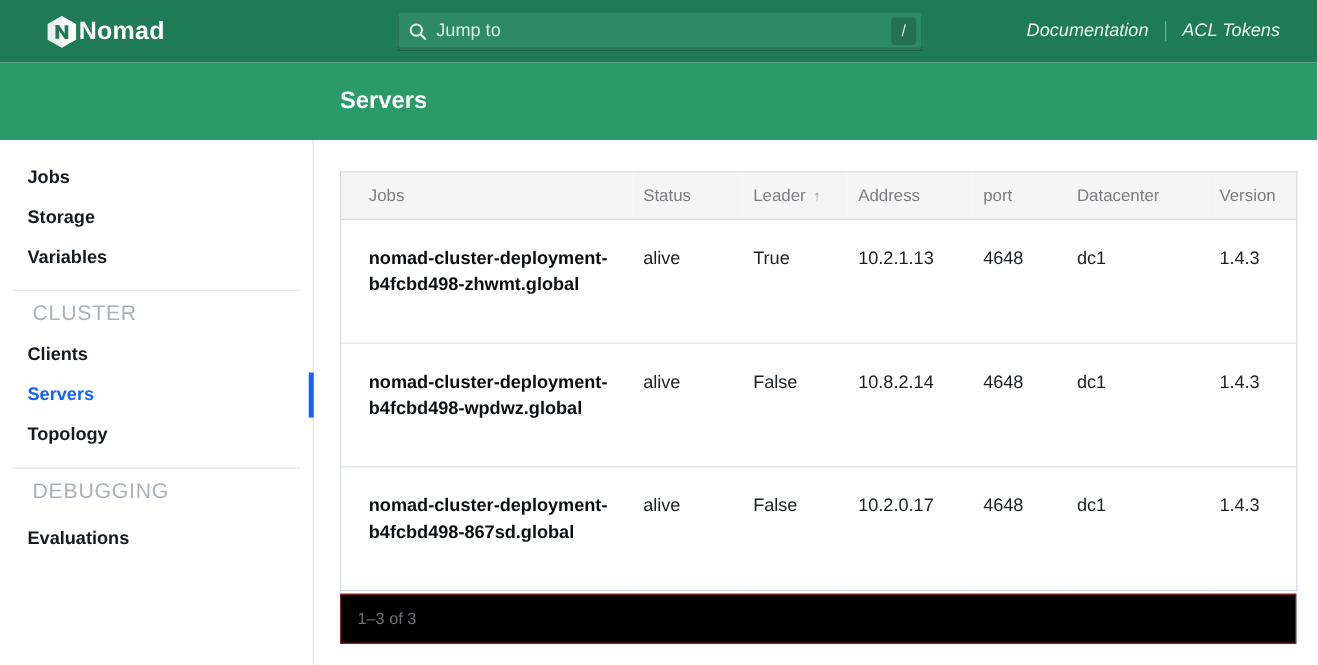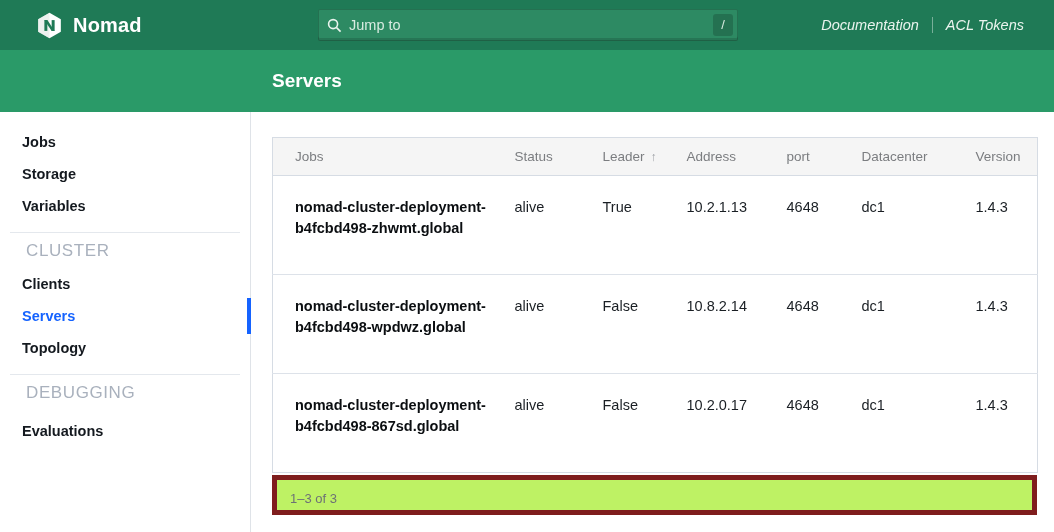--- a/index.html
+++ b/index.html
@@ -2,21 +2,21 @@
 <html><head>
 <meta charset="utf-8">
 <style>
   * { margin:0; padding:0; box-sizing:border-box; }
   html,body { width:1054px; height:532px; overflow:hidden;
     font-family:"Liberation Sans", sans-serif; background:#fff; }
 
   
   .navbar { position:relative; height:50px; background:#1f7a56;
     display:flex; align-items:center; padding:0 30px 0 36px; }
-  .brand { display:flex; align-items:center; gap:10px; cursor:pointer; }
+  .brand { display:flex; align-items:center; cursor:pointer; }
   .brand-name { color:#fff; font-size:20px; font-weight:700; letter-spacing:.2px; }
   .search-wrap { position:absolute; left:318px; top:9px; width:420px; height:32px;
     background:#2d8a63; border-radius:2px; display:flex; align-items:center;
     padding:0 30px 0 9px;
     box-shadow: inset 0 0 0 1px rgba(0,0,0,.18), inset 0 -3px 0 rgba(0,0,0,.14); }
   .search-wrap svg { flex:0 0 auto; margin-right:7px; }
   .search-input { flex:1; background:transparent; border:none; outline:none;
     color:#fff; font-size:14.5px; font-family:"Liberation Sans",sans-serif; }
   .search-input::placeholder { color:#d9ece2; opacity:1; }
   .search-kbd { position:absolute; right:5px; top:5px; width:20px; height:22px;
@@ -59,22 +59,22 @@
     font-weight:400; color:#7b7d80; text-align:left; font-size:13.5px;
     padding:0 9px; cursor:pointer; }
   th:first-child { padding-left:22px; }
   .sort-arrow { color:#9da0a5; font-size:12px; margin-left:6px; }
   tr.data-row { height:99px; cursor:pointer; }
   tr.data-row:not(:last-child) td { border-bottom:1px solid #dde2e9; }
   td { vertical-align:top; padding:21px 9px 0 9px; font-size:14.5px;
     color:#1a1f24; line-height:21px; }
   td:first-child { padding-left:22px; }
   td.name { font-weight:700; color:#0b0e11; word-wrap:break-word; }
-  .table-footer { width:765px; height:40px; margin-top:2px; background:#bef264;
-    border:5px solid #7f1d1d; line-height:38px; padding-left:13px;
+  .table-footer { width:765px; height:40px; margin-top:2px; background:#000000;
+    border:1px solid #7f1d1d; line-height:38px; padding-left:13px;
     color:#6d7175; font-size:13px; }
 </style>
 </head>
 <body>
 
 <div class="navbar">
   <div class="brand">
     <span style="display:flex">
       <svg width="27" height="27" viewBox="0 0 100 100">
         <polygon points="50,3 92,27 92,73 50,97 8,73 8,27" fill="#ffffff"></polygon>

